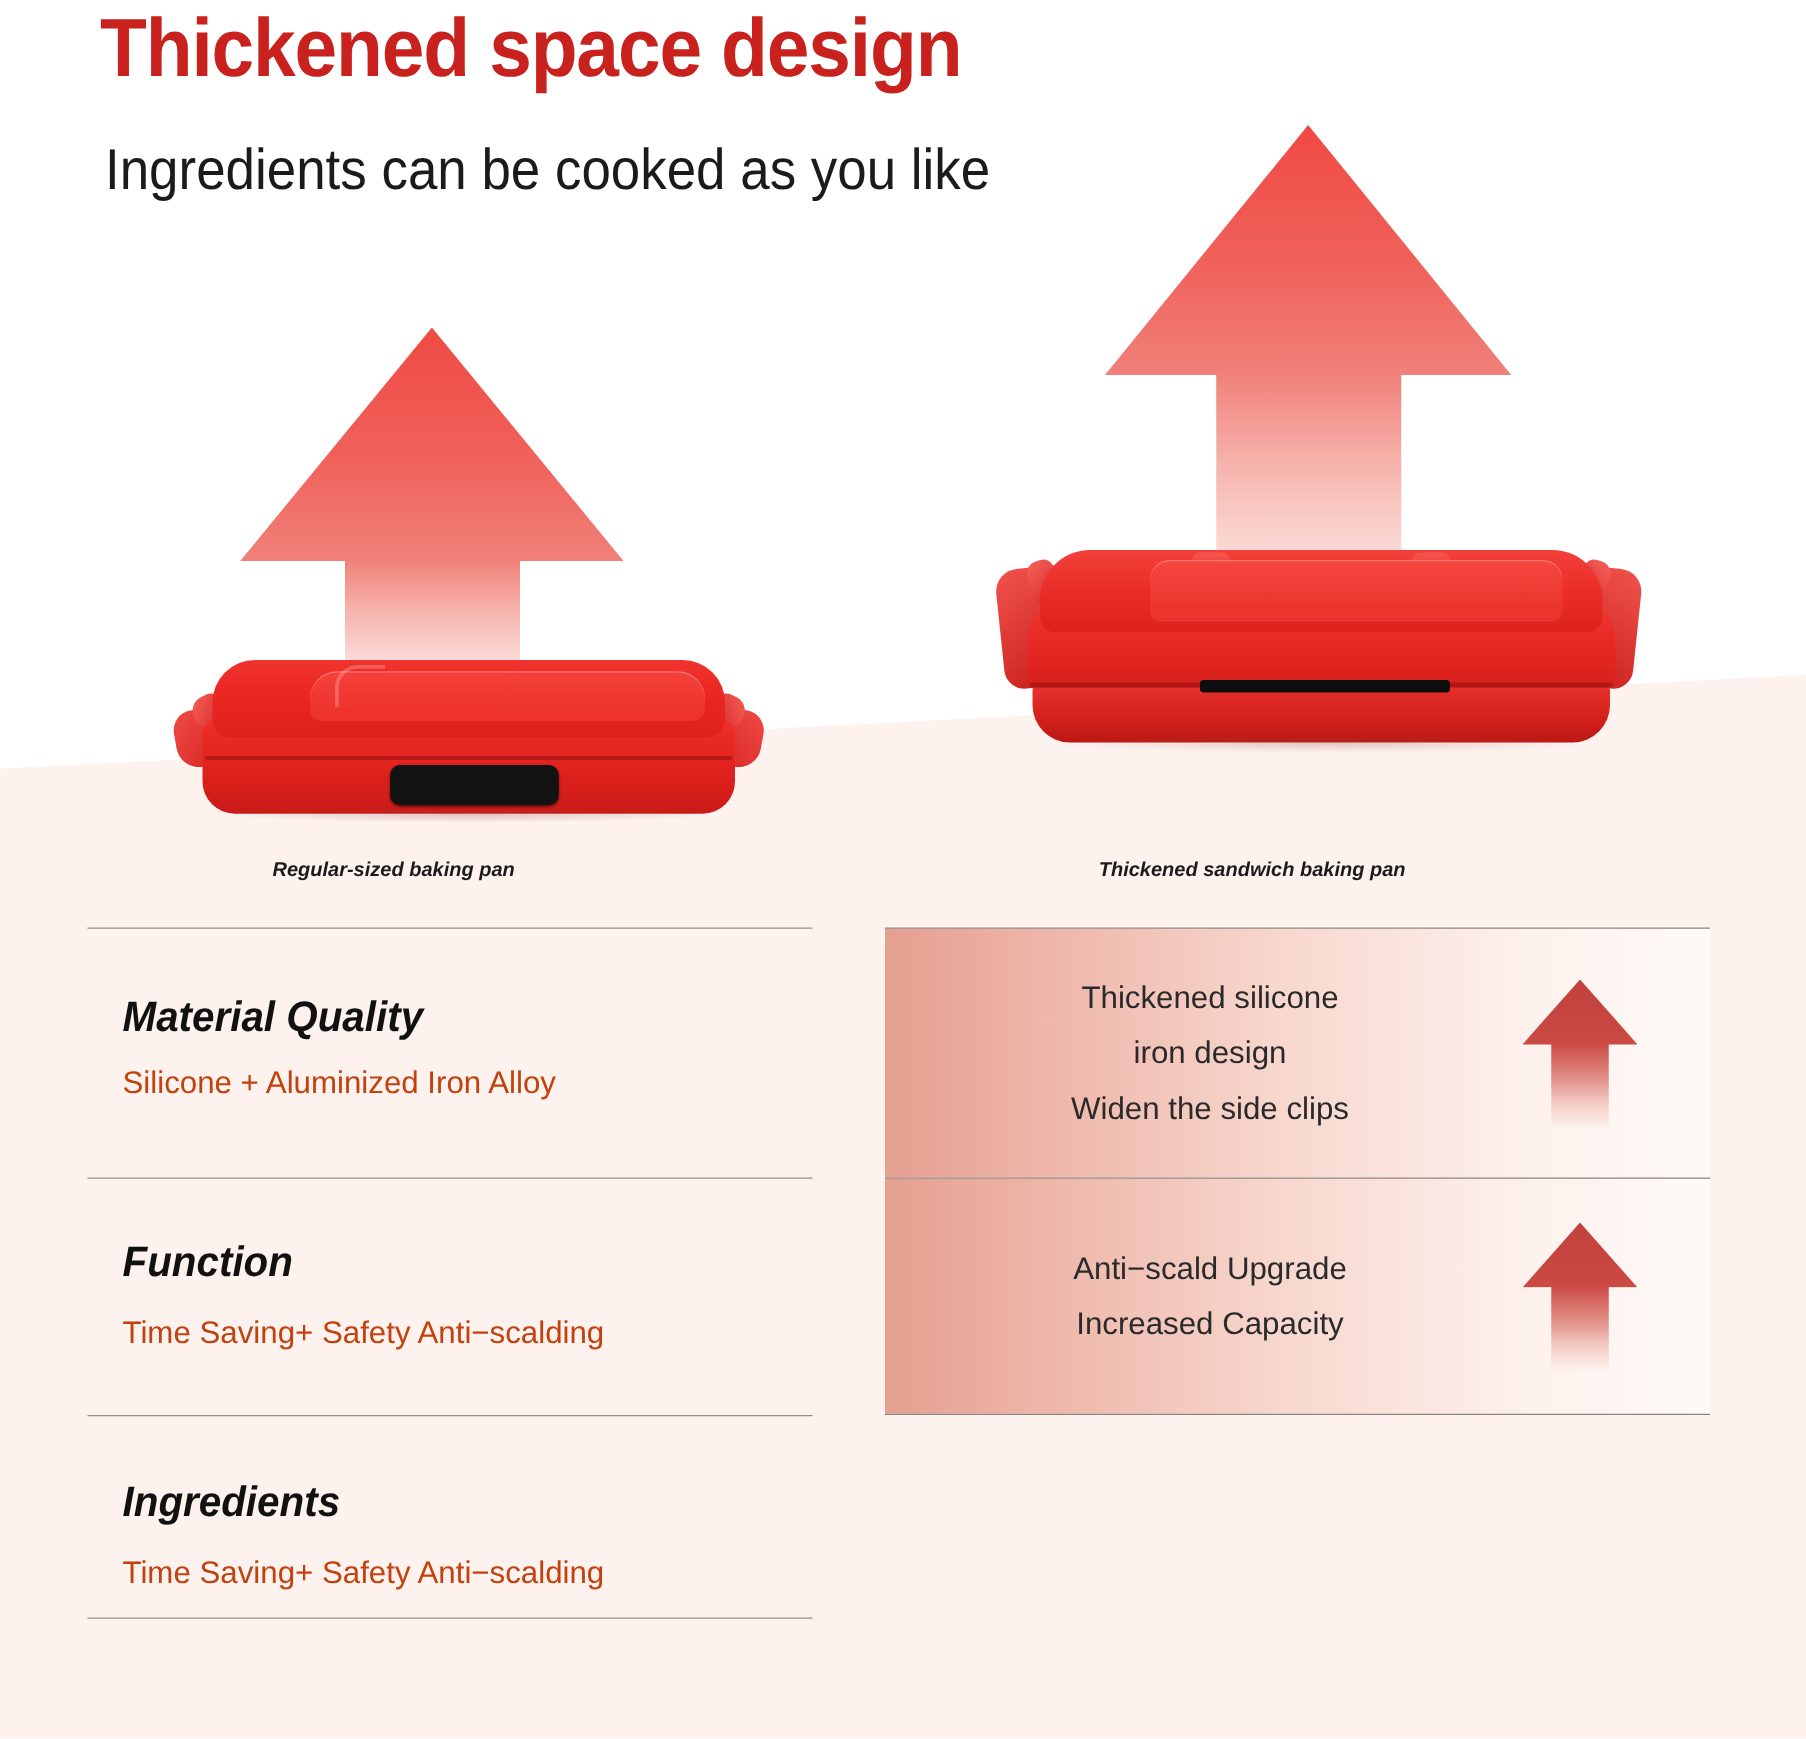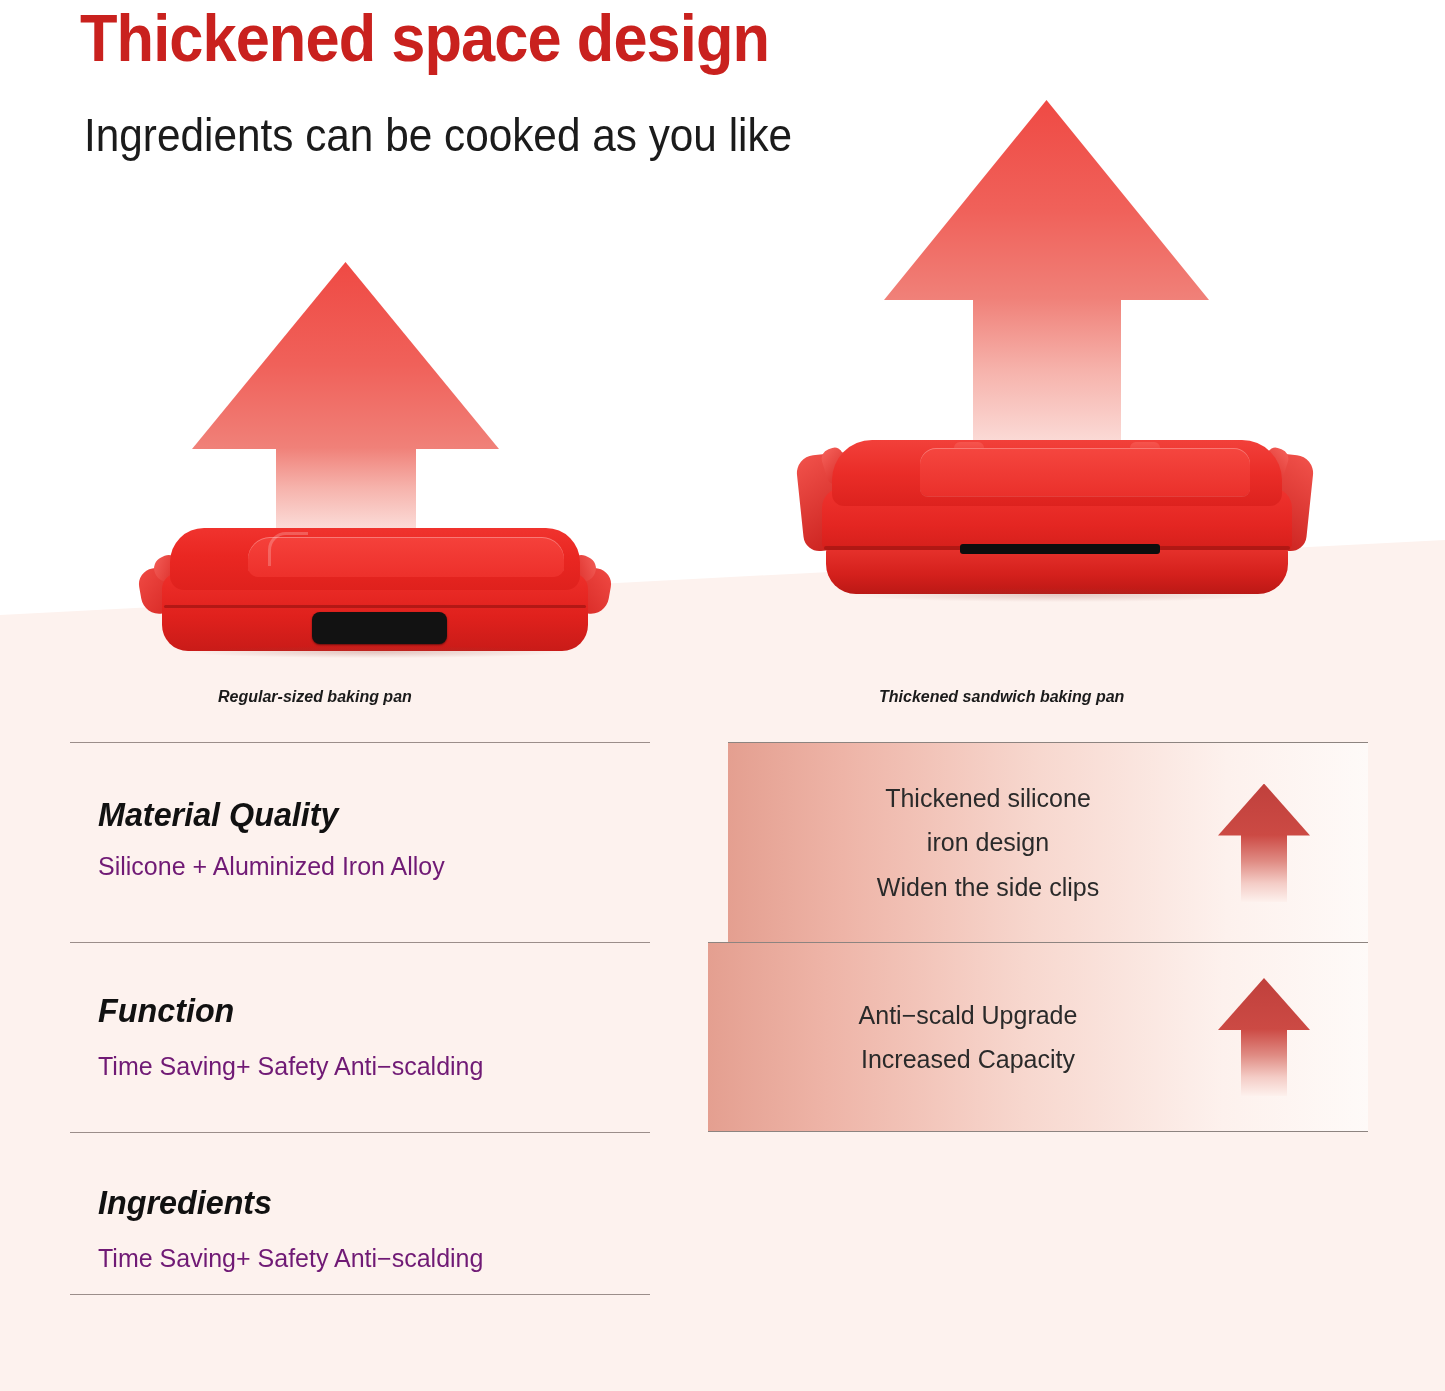--- a/index.html
+++ b/index.html
@@ -201,21 +201,21 @@
   
   #spec-table { position:absolute; left:70px; top:742px; width:580px; }
   .spec-row { position:relative; border-top:1.5px solid #9b8e8a; }
   .spec-row:last-child { border-bottom:1.5px solid #9b8e8a; }
   .spec-title {
     font-size:34px; font-weight:bold; font-style:italic; color:#111;
     transform:scaleX(0.95); transform-origin:left center;
     white-space:nowrap;
   }
   .spec-desc {
-    font-size:25px; color:#701a75; font-weight:400;
+    font-size:25px; color:#c2410c; font-weight:400;
     white-space:nowrap;
   }
   #spec-row-0 { height:200px; }
   #spec-row-0 .spec-title { margin:52px 0 0 28px; }
   #spec-row-0 .spec-desc  { margin:18px 0 0 28px; }
   #spec-row-1 { height:190px; }
   #spec-row-1 .spec-title { margin:48px 0 0 28px; }
   #spec-row-1 .spec-desc  { margin:22px 0 0 28px; }
   #spec-row-2 { height:163px; }
   #spec-row-2 .spec-title { margin:50px 0 0 28px; }
@@ -238,21 +238,21 @@
   .mini-arrow .head {
     position:absolute; left:0; top:0; width:92px; height:52px;
     clip-path:polygon(50% 0, 100% 100%, 0 100%);
     background:linear-gradient(to bottom,#c0403c 0%,#cc4a44 100%);
   }
   .mini-arrow .shaft {
     position:absolute; left:50%; transform:translateX(-50%);
     top:51px; width:46px; height:67px;
     background:linear-gradient(to bottom,#cc4a44 0%,#e08d85 40%,#f4ccc6 72%,#fdf1ed 100%);
   }
-  #feature-row-0 { height:200px;margin-left:20px; }
+  #feature-row-0 { height:200px; }
   #feature-row-1 { height:190px; }
   #feature-row-2 { height:195px; }
 </style>
 </head>
 <body>
 
 <div id="bg-top"></div>
 <div id="bg-bottom"></div>
 
 <div id="title">Thickened space design</div>

